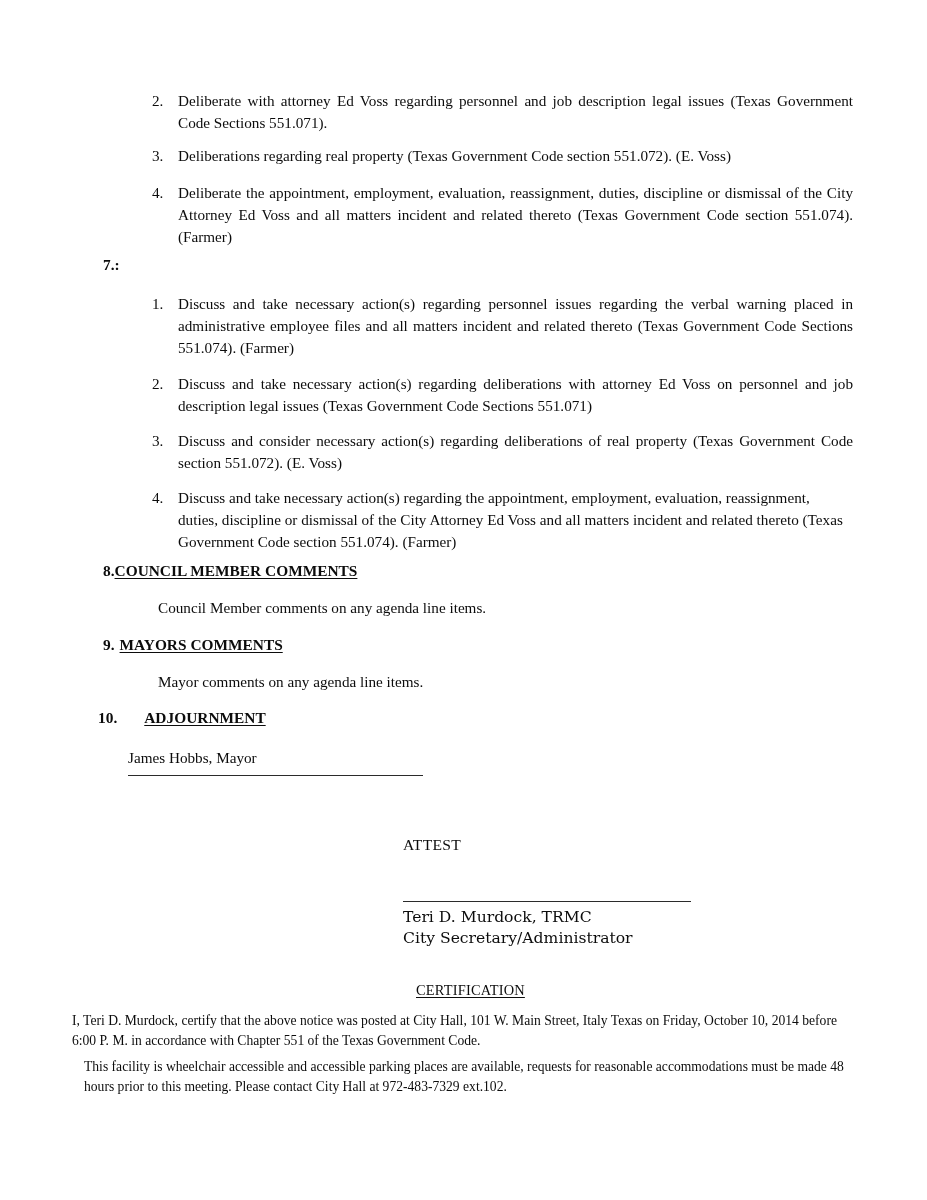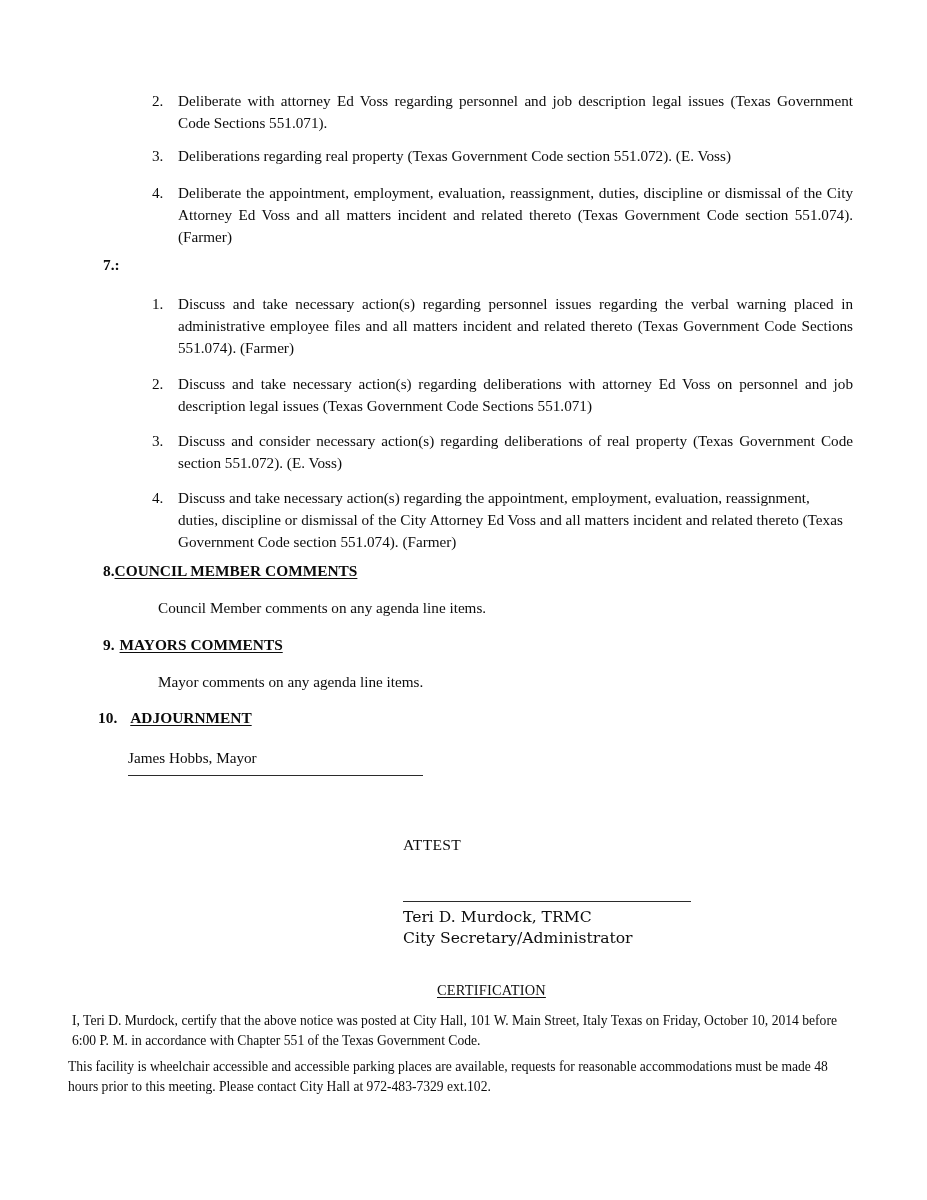--- a/index.html
+++ b/index.html
@@ -108,21 +108,20 @@
 
   
   .cert-heading {
     position: absolute;
     font-size: 14.4px;
     line-height: 20px;
     text-decoration: underline;
     text-underline-offset: 2px;
     white-space: nowrap;
     letter-spacing: 0.2px;
-    margin-left: 21px;
   }
   .cert-para {
     position: absolute;
     font-size: 13.6px;
     line-height: 19.5px;
     text-align: left;
   }
 </style>
 </head>
 <body>
@@ -176,31 +175,31 @@
   <div class="indent-para" style="left:158px; top:597px;">Council Member comments on any agenda line items.</div>
 
   <div class="section" style="left:103px; top:634px;">
     <span class="snum">9.</span>
     <span class="stitle" style="margin-left:5px;">MAYORS COMMENTS</span>
   </div>
   <div class="indent-para" style="left:158px; top:671px;">Mayor comments on any agenda line items.</div>
 
   <div class="section" style="left:98px; top:707px;">
     <span class="snum">10.</span>
-    <span class="stitle" style="margin-left:13px;">ADJOURNMENT</span>
+    <span class="stitle" style="margin-left:27px;">ADJOURNMENT</span>
   </div>
 
   <div class="sig-line" style="left:128px; top:775px; width:295px;"></div>
   <div class="sig-name" style="left:128px; top:747px;">James Hobbs, Mayor</div>
 
   <div class="attest" style="left:403px; top:834px;">ATTEST</div>
 
   <div class="sig-line" style="left:403px; top:901px; width:288px;"></div>
   <div class="sig-name-wide" style="left:403px; top:906px;">Teri D. Murdock, TRMC</div>
   <div class="sig-name-wide" style="left:403px; top:927px;">City Secretary/Administrator</div>
 
   <div class="cert-heading" style="left:416px; top:980px;">CERTIFICATION</div>
 
   <div class="cert-para" style="left:72px; top:1011px; width:784px;">I, Teri D. Murdock, certify that the above notice was posted at City Hall, 101 W. Main Street, Italy Texas on Friday, October 10, 2014 before 6:00 P. M. in accordance with Chapter 551 of the Texas Government Code.</div>
 
-  <div class="cert-para" style="left:68px; top:1057px; width:784px;">This facility is wheelchair accessible and accessible parking places are available, requests for reasonable accommodations must be made 48 hours prior to this meeting.  Please contact City Hall at 972-483-7329 ext.102.</div>
+  <div class="cert-para" style="left:84px; top:1057px; width:784px;">This facility is wheelchair accessible and accessible parking places are available, requests for reasonable accommodations must be made 48 hours prior to this meeting.  Please contact City Hall at 972-483-7329 ext.102.</div>
 
 </div>
 
 </body></html>

